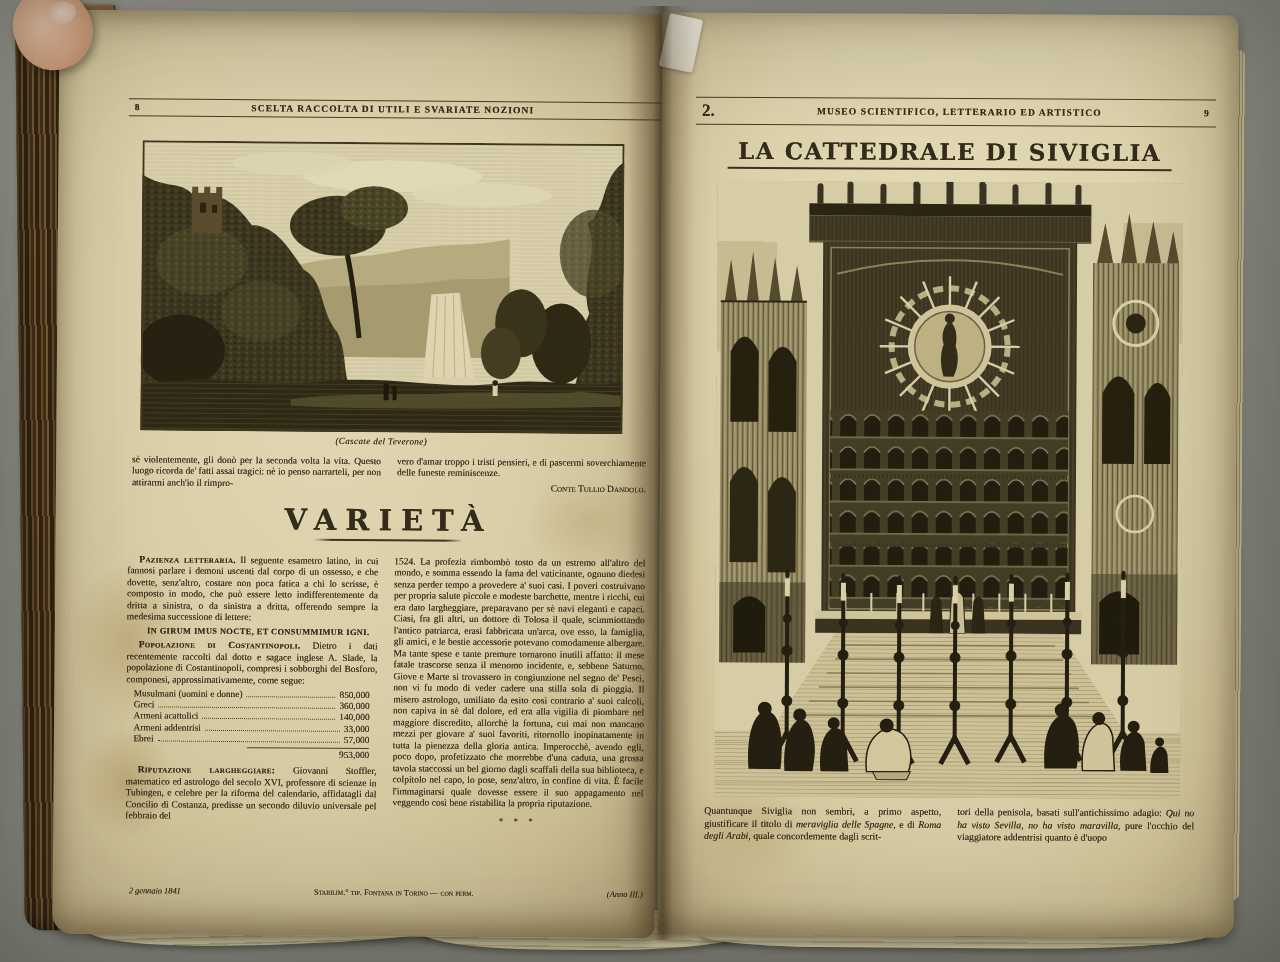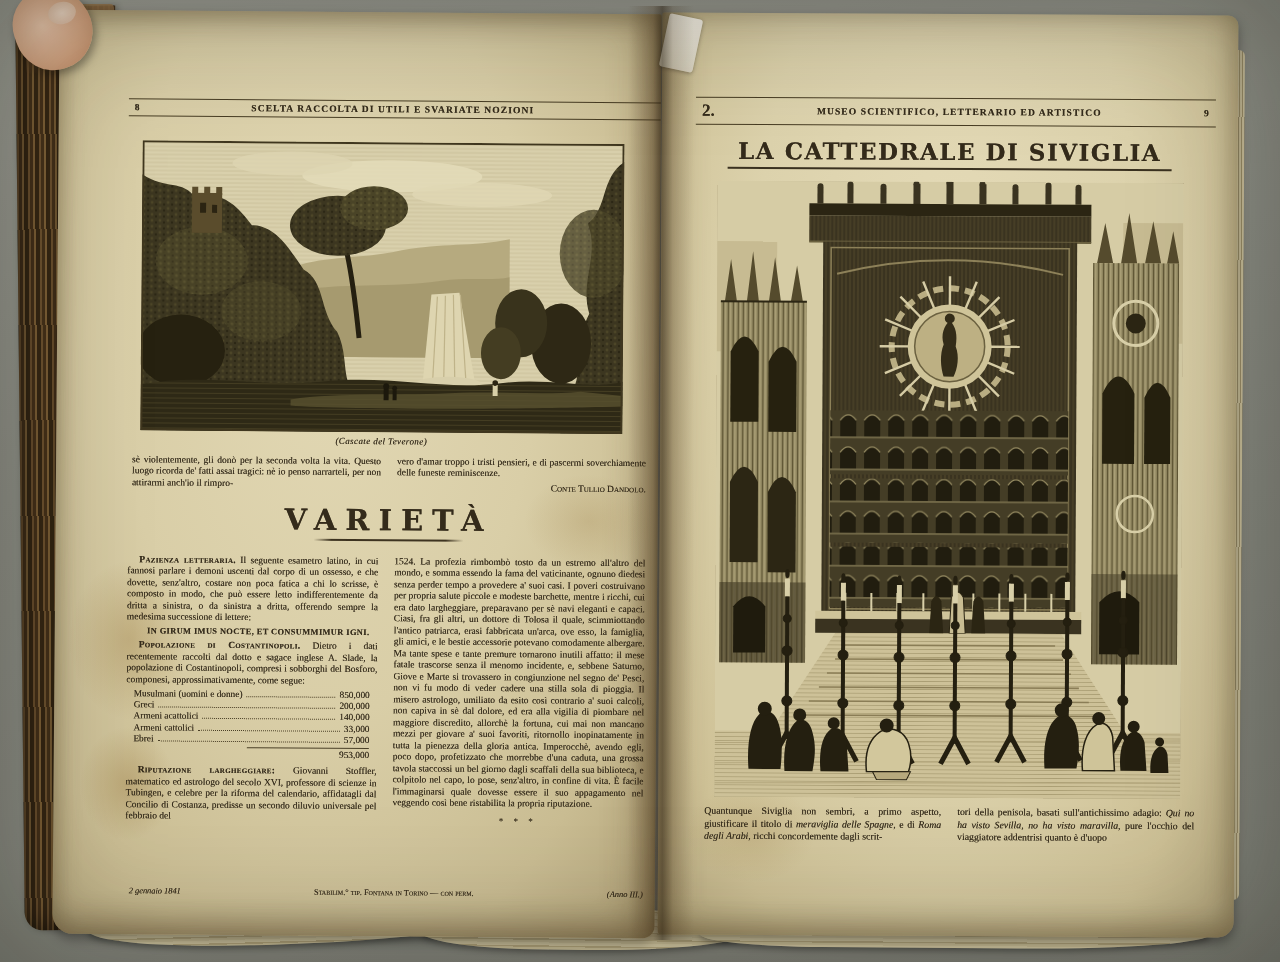--- a/index.html
+++ b/index.html
@@ -202,29 +202,29 @@
         <p><span class="lead">Popolazione di Costantinopoli.</span> <span>Dietro i dati recentemente raccolti dal dotto e sagace inglese A. Slade, la popolazione di Costantinopoli, compresi i sobborghi del Bosforo, componesi, approssimativamente, come segue:</span></p>
         <div class="pop-table">
           <div class="pop-row">
               <span>Musulmani (uomini e donne)</span>
               <span class="pop-leader"></span>
               <span>850,000</span>
             </div>
           <div class="pop-row">
               <span>Greci</span>
               <span class="pop-leader"></span>
-              <span>200,000</span>
+              <span>360,000</span>
             </div>
           <div class="pop-row">
               <span>Armeni acattolici</span>
               <span class="pop-leader"></span>
               <span>140,000</span>
             </div>
           <div class="pop-row">
-              <span>Armeni cattolici</span>
+              <span>Armeni addentrisi</span>
               <span class="pop-leader"></span>
               <span>33,000</span>
             </div>
           <div class="pop-row">
               <span>Ebrei</span>
               <span class="pop-leader"></span>
               <span>57,000</span>
             </div>
           <div class="pop-total">953,000</div>
         </div>
@@ -480,21 +480,21 @@
           <path d="M406,586 C404,566 408,554 416,548 C422,544 428,550 430,558 L432,586 Z"></path>
             <circle cx="419" cy="542" r="6"></circle>
           <path d="M436,588 C435,574 438,566 444,562 C448,560 452,564 453,570 L454,588 Z"></path>
             <circle cx="445" cy="557" r="4.5"></circle>
         </g>
       </svg>
     </div>
 
     <div class="cols" style="left:46px;top:792px;width:490px;">
       <div class="col" style="font-size:9.8px;line-height:1.3;">
-        <p class="noind"><span>Quantunque Siviglia non sembri, a primo aspetto, giustificare il titolo di </span><span class="it">meraviglia delle Spagne</span><span>, e di </span><span class="it">Roma degli Arabi</span><span>, ricchi concordemente dagli scrit-</span></p>
+        <p class="noind"><span>Quantunque Siviglia non sembri, a primo aspetto, giustificare il titolo di </span><span class="it">meraviglia delle Spagne</span><span>, e di </span><span class="it">Roma degli Arabi</span><span>, quale concordemente dagli scrit-</span></p>
       </div>
       <div class="col" style="font-size:9.8px;line-height:1.3;">
         <p class="noind"><span>tori della penisola, basati sull'antichissimo adagio: </span><span class="it">Qui no ha visto Sevilla, no ha visto maravilla</span><span>, pure l'occhio del viaggiatore addentrisi quanto è d'uopo</span></p>
       </div>
     </div>
   </div>
 
   <div class="gutter"></div>
   <div class="thumb"></div>
   <div class="thumb-nail"></div>

